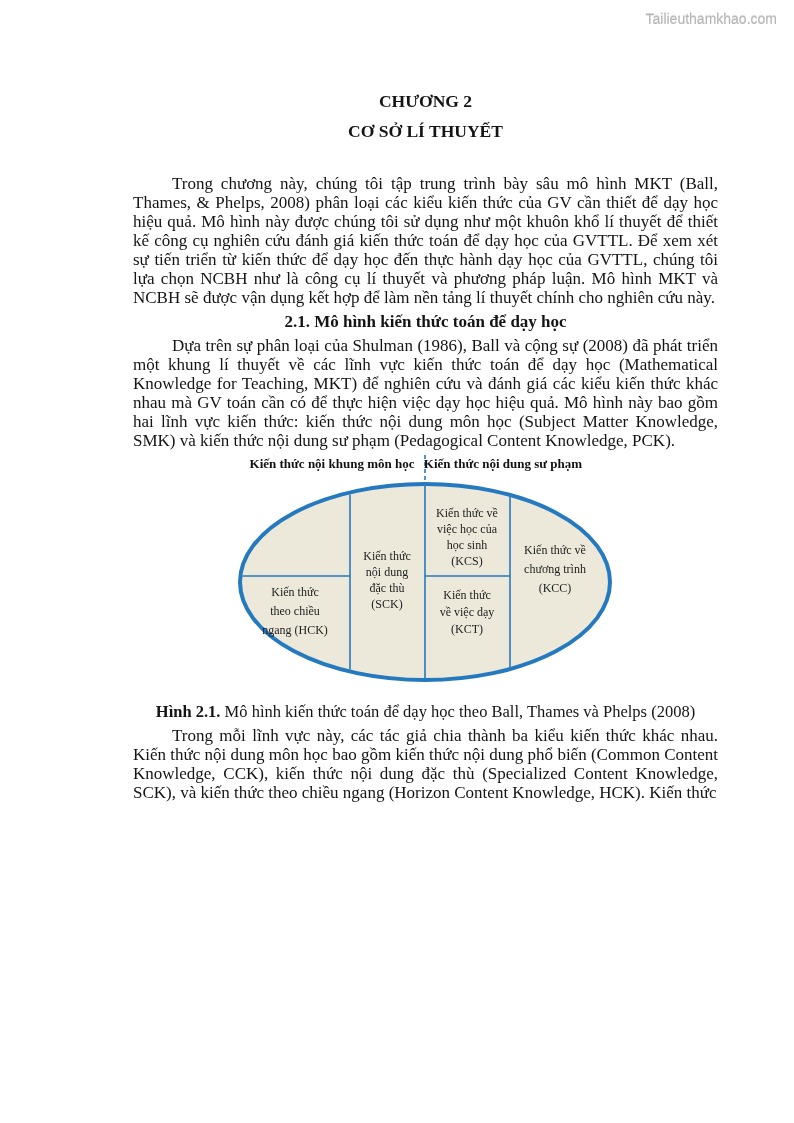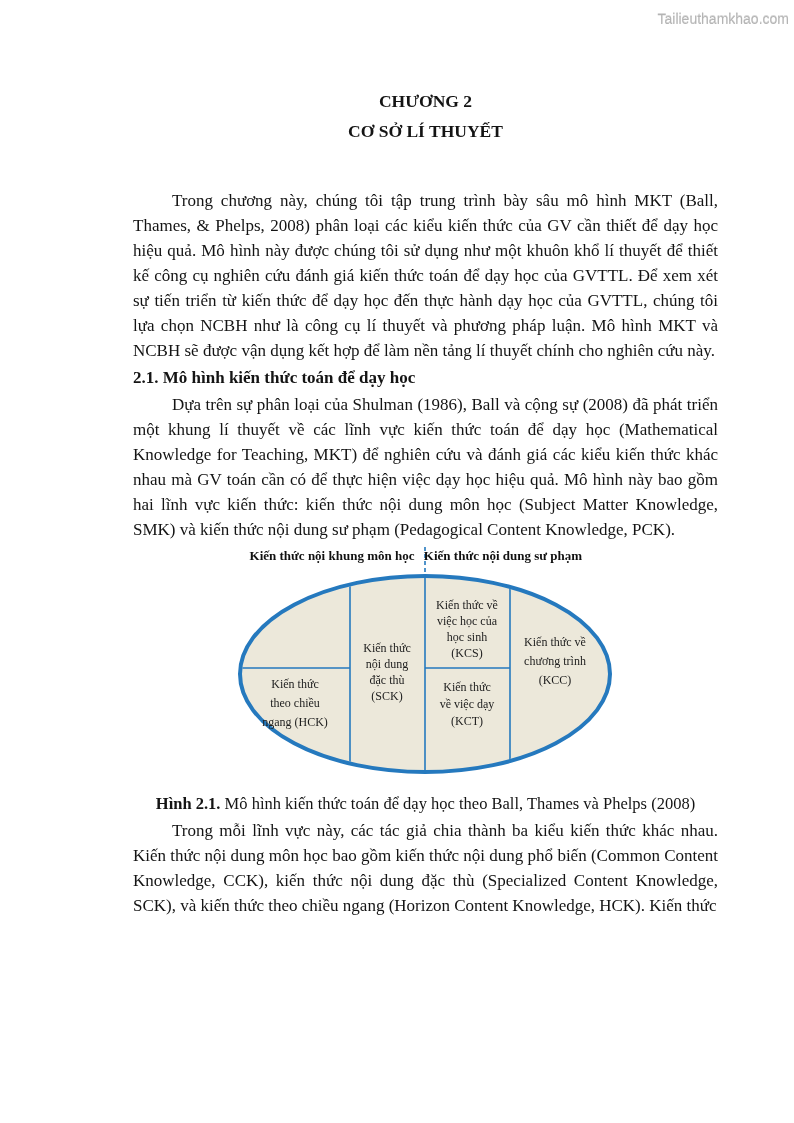--- a/index.html
+++ b/index.html
@@ -7,40 +7,40 @@
   .page {
     position:relative;
     width:794px; height:1123px;
     margin:0 auto;
     background:#ffffff;
     font-family:"Liberation Serif","DejaVu Serif",serif;
     color:#141414;
     overflow:hidden;
   }
   .watermark {
-    position:absolute; top:11px; right:5px;
+    position:absolute; top:11px; right:17px;
     font-family:"Liberation Sans","DejaVu Sans",sans-serif;
     font-size:14px; color:#b4b4b4;
     text-shadow:0 1px 0 #ffffff, 0 -1px 0 #d8d8d8;
   }
   .content {
     position:absolute; left:133px; top:86px; width:585px;
   }
   .chapter-title {
     text-align:center; font-weight:bold;
     font-size:17.5px; line-height:30px;
   }
-  .title-block { margin-bottom:42px; }
+  .title-block { margin-bottom:28px; }
   .body-par {
-    font-size:17px; line-height:25px;
+    font-size:17px; line-height:19px;
     text-align:justify; text-indent:39px;
   }
   .section-heading {
     font-size:17px; line-height:29.2px;
-    font-weight:bold; text-align:left;
+    font-weight:bold; text-align:center;
   }
   
   .figure-wrap { position:relative; height:238px; margin-top:5px; }
   .fig-svg { position:absolute; left:0; top:0; }
   .fig-header {
     position:absolute; top:1px; transform:translateX(-50%);
     font-weight:bold; font-size:13px; line-height:16px;
     color:#111; white-space:nowrap;
   }
   .fig-header-left  { left:199px; }

